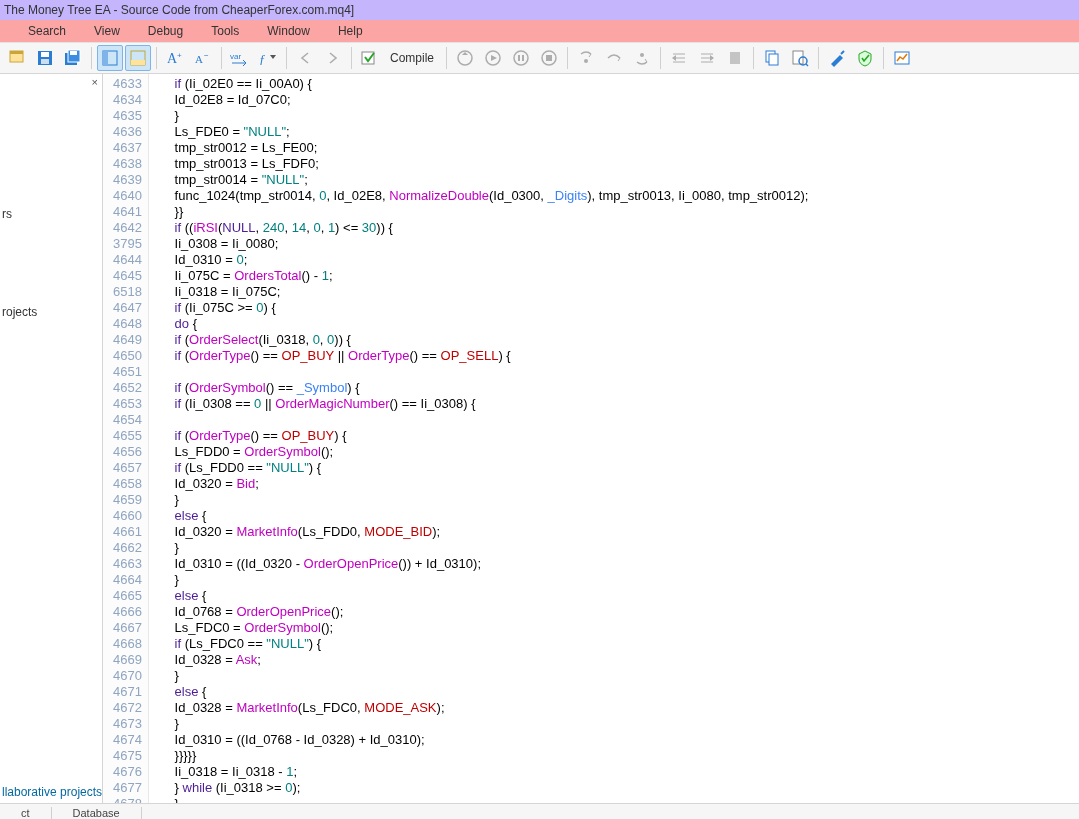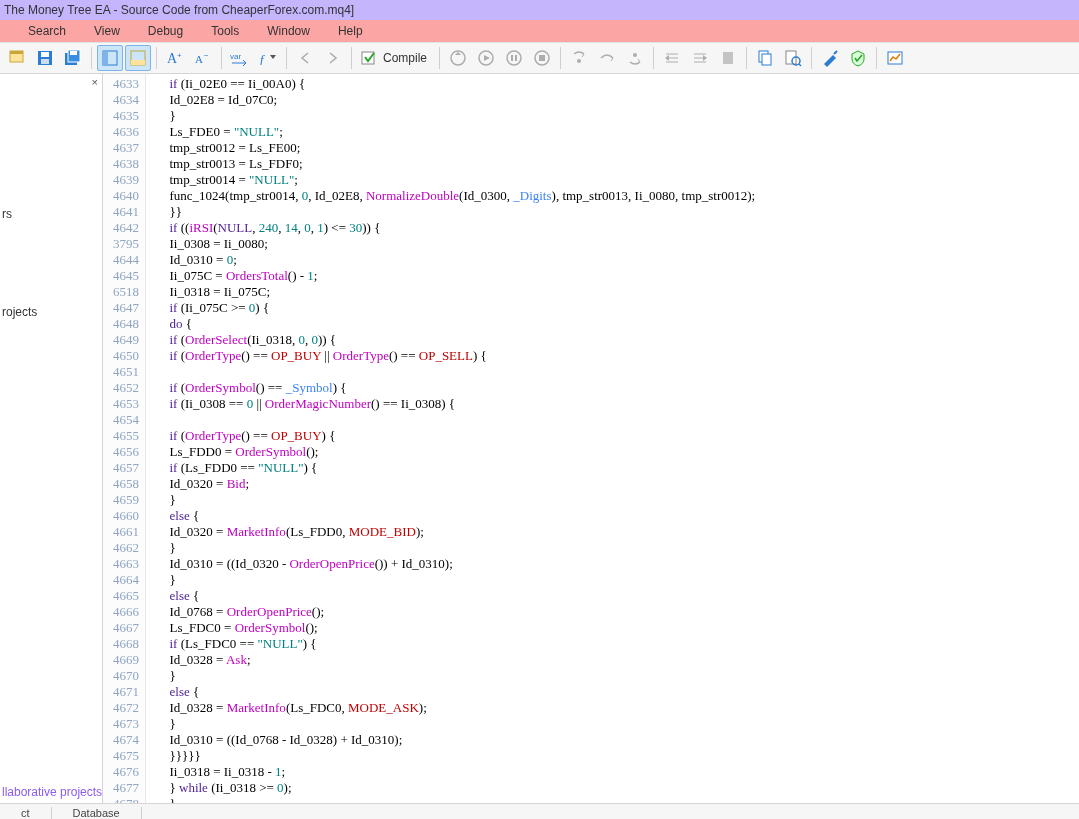--- a/index.html
+++ b/index.html
@@ -3,29 +3,29 @@
 <meta charset="utf-8">
 <style>
 html,body{margin:0;padding:0;font-family:"Segoe UI",Tahoma,sans-serif;font-size:12px;background:#fff;color:#333;overflow:hidden;width:1079px;height:819px}
 .titlebar{height:20px;line-height:20px;padding-left:4px;font-size:12px;color:#333;background:#c4b5fd;white-space:nowrap;overflow:hidden}
 .menubar{height:22px;background:#fca5a5;display:flex;align-items:center;border-bottom:0;padding-left:14px}
 .menubar span{padding:2px 14px;cursor:default;color:#333}
 .toolbar{height:30px;background:#f6f6f6;border-top:1px solid #e3e3e3;border-bottom:1px solid #d5d5d5;display:flex;align-items:center;padding:0 4px;gap:2px}
 .tbtn{width:24px;height:24px;display:flex;align-items:center;justify-content:center;border:1px solid transparent;border-radius:2px}
 .tbtn.active{background:#cde6f7;border-color:#7eb4ea}
 .tbtn.disabled svg{opacity:.45}
-.tbtn.compile{width:auto;padding:0 6px 0 2px;gap:5px}
+.tbtn.compile{width:auto;padding:0 6px 0 2px;gap:12px}
 .sep{width:1px;height:22px;background:#d0d0d0;margin:0 3px}
 .main{display:flex;height:calc(819px - 20px - 22px - 30px - 18px)}
 .sidebar{width:102px;background:#fff;border-right:1px solid #d5d5d5;position:relative;font-size:12px;color:#333;overflow:hidden}
 .sidebar .close{position:absolute;top:2px;right:4px;font-family:Arial;font-size:11px;color:#555}
 .sidebar .items{padding-top:20px}
 .sidebar .items div{padding:1px 2px;white-space:nowrap}
-.sidebar .link{color:#8b5cf6}
-.editor{flex:1;display:flex;font-family:Liberation Serif, serif;font-size:13px;overflow:hidden;background:#fff}
+.sidebar .link{color:#0369a1}
+.editor{flex:1;display:flex;font-family:Liberation Sans, sans-serif;font-size:13px;overflow:hidden;background:#fff}
 .gutter{background:#fcfcfc;color:#8fa5c0;text-align:right;padding:2px 6px 2px 10px;border-right:1px solid #e8e8e8;user-select:none}
 .gutter div{height:16px;line-height:16px}
 .code{padding:2px 0;white-space:pre;color:#000}
 .code div{height:16px;line-height:16px;padding-left:4px}
 .k{color:#4c1d95}
 .s{color:#008080}
 .n{color:#008080}
 .fn{color:#c000c0}
 .const{color:#c00000}
 .sym{color:#3b82f6}

